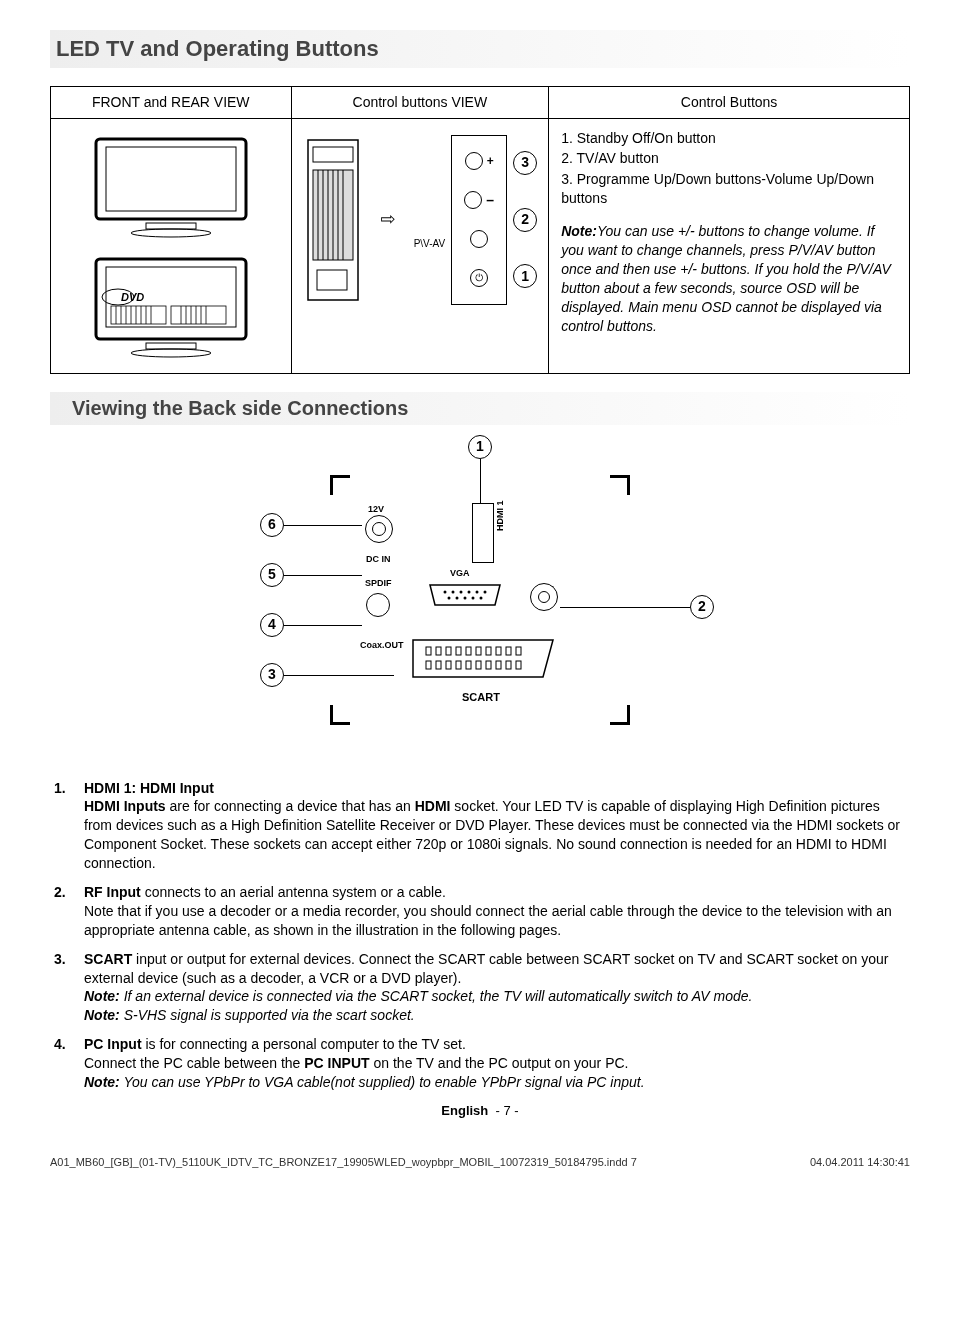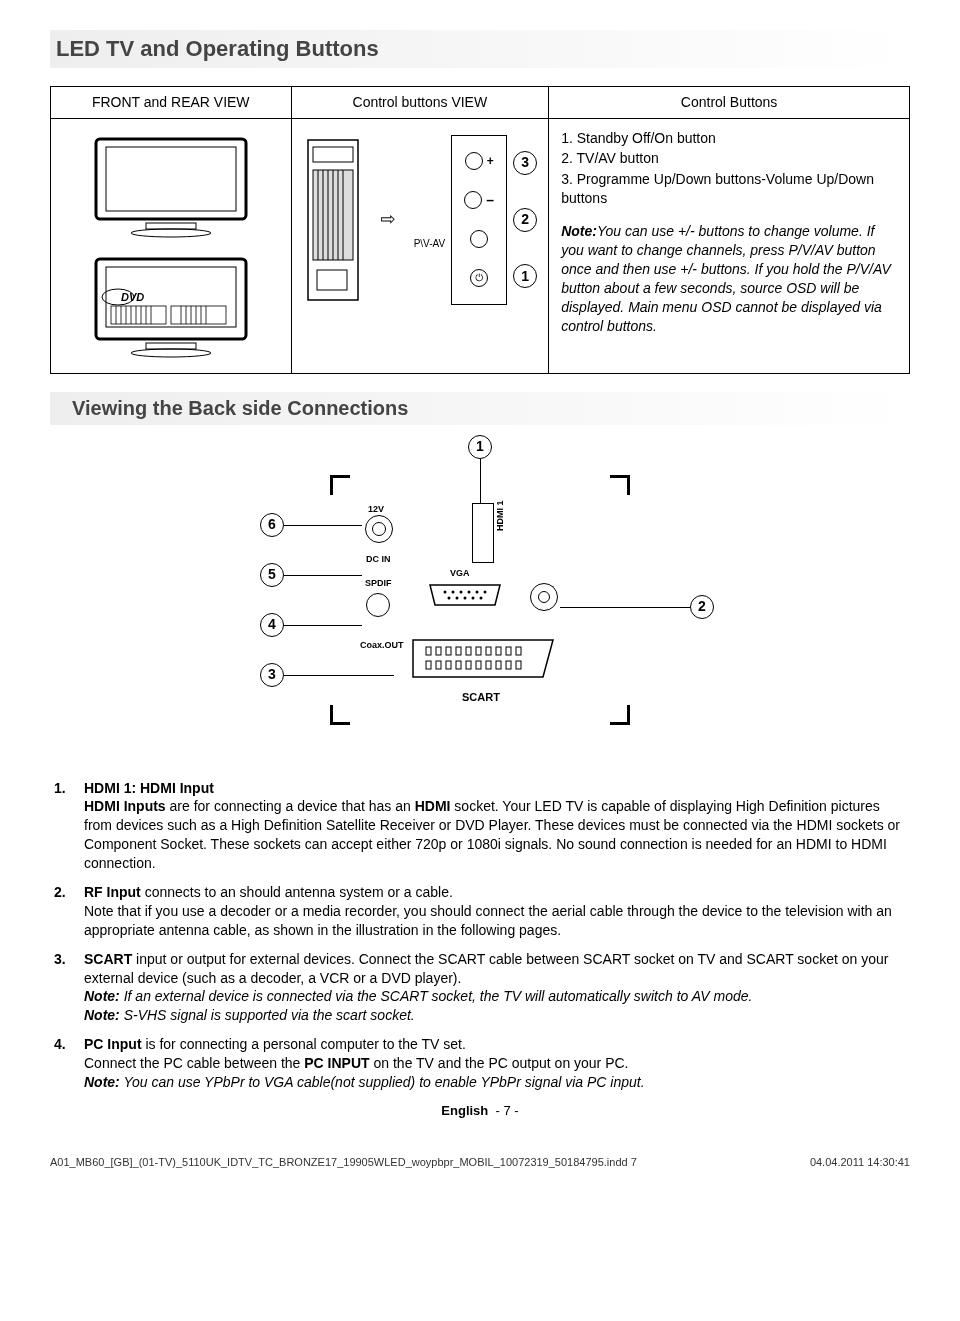--- a/index.html
+++ b/index.html
@@ -286,21 +286,21 @@
   <li>
     <div class="num">1.</div>
     <div class="body">
       <b>HDMI 1: HDMI Input</b><br>
       <b>HDMI Inputs</b><span> are for connecting a device that has an </span><b>HDMI</b><span> socket. Your LED TV is capable of displaying High Definition pictures from devices such as a High Definition Satellite Receiver or DVD Player. These devices must be connected via the HDMI sockets or Component Socket. These sockets can accept either 720p or 1080i signals. No sound connection is needed for an HDMI to HDMI connection.</span>
     </div>
   </li>
   <li>
     <div class="num">2.</div>
     <div class="body">
-      <b>RF Input</b><span> connects to an should antenna system or a cable.</span><br>
+      <b>RF Input</b><span> connects to an aerial antenna system or a cable.</span><br>
       <span>Note that if you use a decoder or a media recorder, you should connect the aerial cable through the device to the television with an appropriate antenna cable, as shown in the illustration in the following pages.</span>
     </div>
   </li>
   <li>
     <div class="num">3.</div>
     <div class="body">
       <b>SCART</b><span>  input or output for external devices. Connect the SCART cable between SCART socket on TV and SCART socket on your external device (such as a decoder, a VCR or a DVD player).</span><br>
       <span class="it"><b>Note:</b><span> If an external device is connected via the SCART socket, the TV will automatically switch to AV mode.</span></span><br>
       <span class="it"><b>Note:</b><span> S-VHS signal is supported via the scart socket.</span></span>
     </div>

